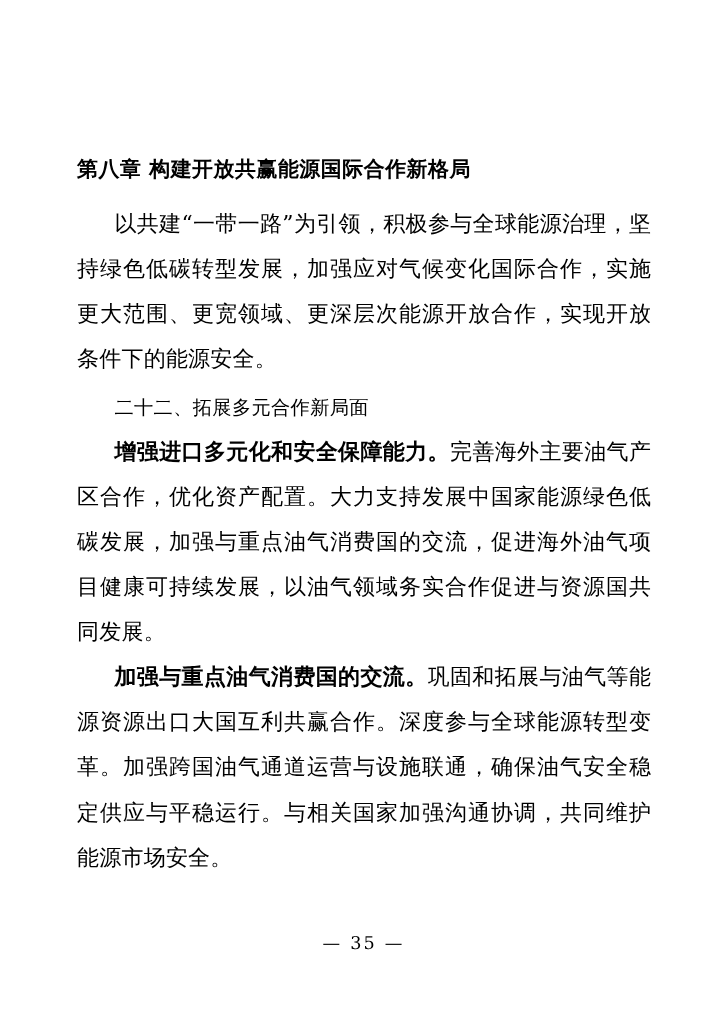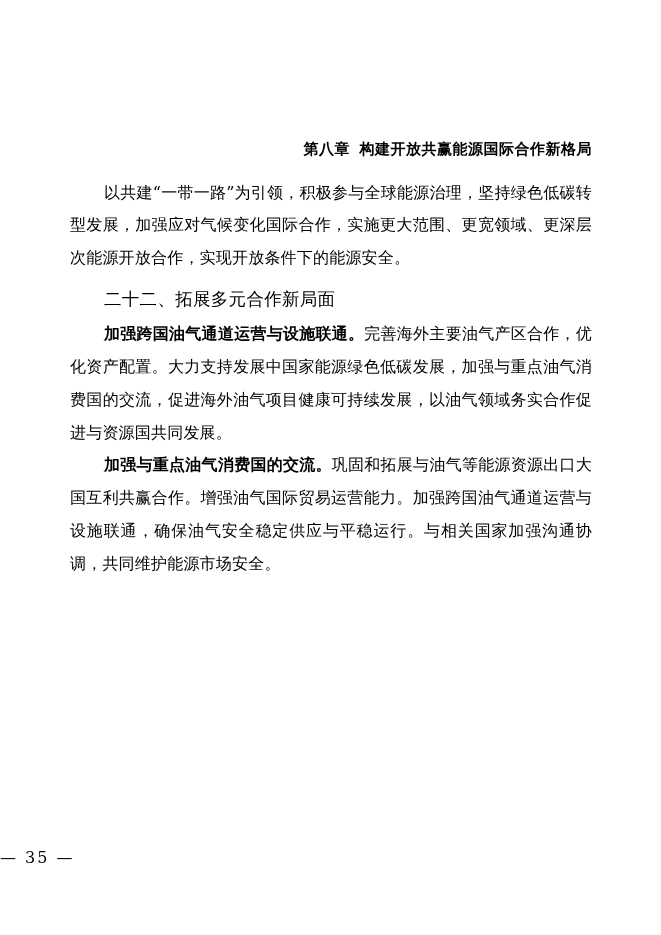--- a/index.html
+++ b/index.html
@@ -21,72 +21,71 @@
     box-sizing: border-box;
     padding: 0;
   }
   .content {
     position: absolute;
     left: 70px;
     top: 140px;
     width: 522px;
   }
   .chapter-title {
-    text-align: right;
+    text-align: left;
     font-weight: bold;
-    font-size: 15px;
+    font-size: 19px;
     letter-spacing: 0.5px;
     line-height: 1.5;
     margin: 0 0 14px 0;
-    font-family: Liberation Mono, monospace;
   }
   .section-heading {
     font-weight: normal;
     font-size: 17.5px;
     line-height: 1.9;
     margin: 8px 0 2px 0;
     text-indent: 34px;
     letter-spacing: 0.3px;
   }
   p.body-par {
-    font-size: 16px;
+    font-size: 20px;
     line-height: 2.05;
     margin: 0;
     text-indent: 34px;
     text-align: justify;
     text-justify: inter-ideograph;
     letter-spacing: 0.2px;
   }
   p.body-par .lead {
     font-weight: bold;
   }
   .page-number {
     position: absolute;
     left: 0;
     right: 0;
     bottom: 68px;
-    text-align: left;
+    text-align: center;
     font-size: 16px;
     letter-spacing: 2px;
   }
 </style>
 </head>
 <body>
 
 <div class="page">
   <div class="content">
 
     <h1 class="chapter-title">第八章 构建开放共赢能源国际合作新格局</h1>
 
     <p class="body-par">以共建“一带一路”为引领，积极参与全球能源治理，坚持绿色低碳转型发展，加强应对气候变化国际合作，实施更大范围、更宽领域、更深层次能源开放合作，实现开放条件下的能源安全。</p>
 
     <h2 class="section-heading">二十二、拓展多元合作新局面</h2>
 
-    <p class="body-par"><span class="lead">加强跨国油气通道运营与设施联通。</span><span>完善海外主要油气产区合作，优化资产配置。大力支持发展中国家能源绿色低碳发展，加强与重点油气消费国的交流，促进海外油气项目健康可持续发展，以油气领域务实合作促进与资源国共同发展。</span></p>
+    <p class="body-par"><span class="lead">增强进口多元化和安全保障能力。</span><span>完善海外主要油气产区合作，优化资产配置。大力支持发展中国家能源绿色低碳发展，加强与重点油气消费国的交流，促进海外油气项目健康可持续发展，以油气领域务实合作促进与资源国共同发展。</span></p>
 
-    <p class="body-par"><span class="lead">加强与重点油气消费国的交流。</span><span>巩固和拓展与油气等能源资源出口大国互利共赢合作。增强油气国际贸易运营能力。加强跨国油气通道运营与设施联通，确保油气安全稳定供应与平稳运行。与相关国家加强沟通协调，共同维护能源市场安全。</span></p>
+    <p class="body-par"><span class="lead">加强与重点油气消费国的交流。</span><span>巩固和拓展与油气等能源资源出口大国互利共赢合作。深度参与全球能源转型变革。加强跨国油气通道运营与设施联通，确保油气安全稳定供应与平稳运行。与相关国家加强沟通协调，共同维护能源市场安全。</span></p>
 
 
 
   </div>
 
   <div class="page-number">— 35 —</div>
 </div>
 
 </body></html>

